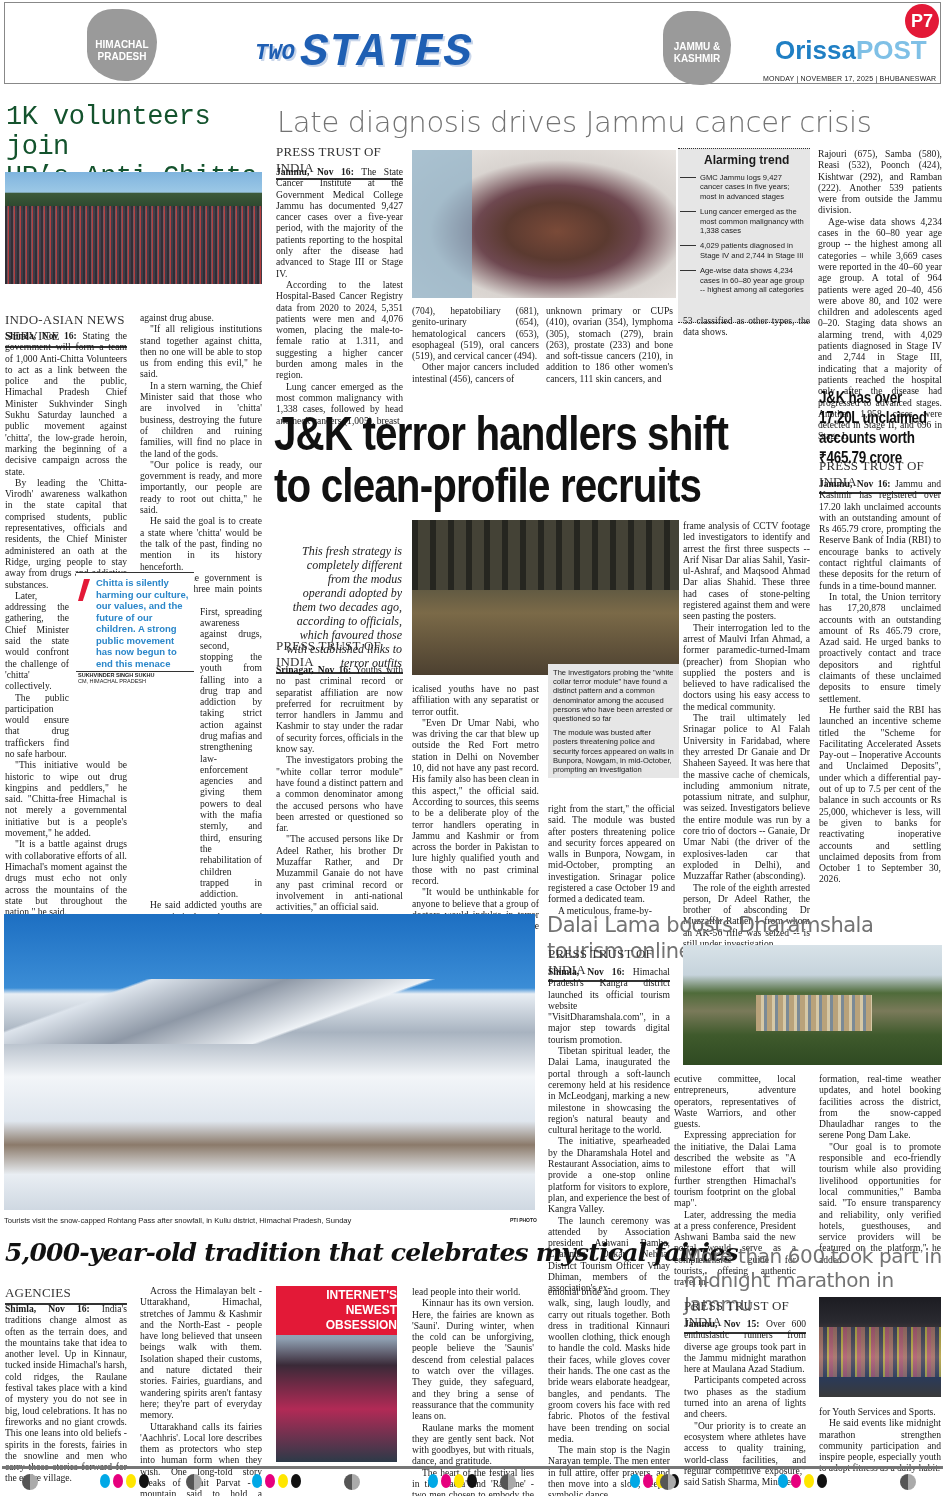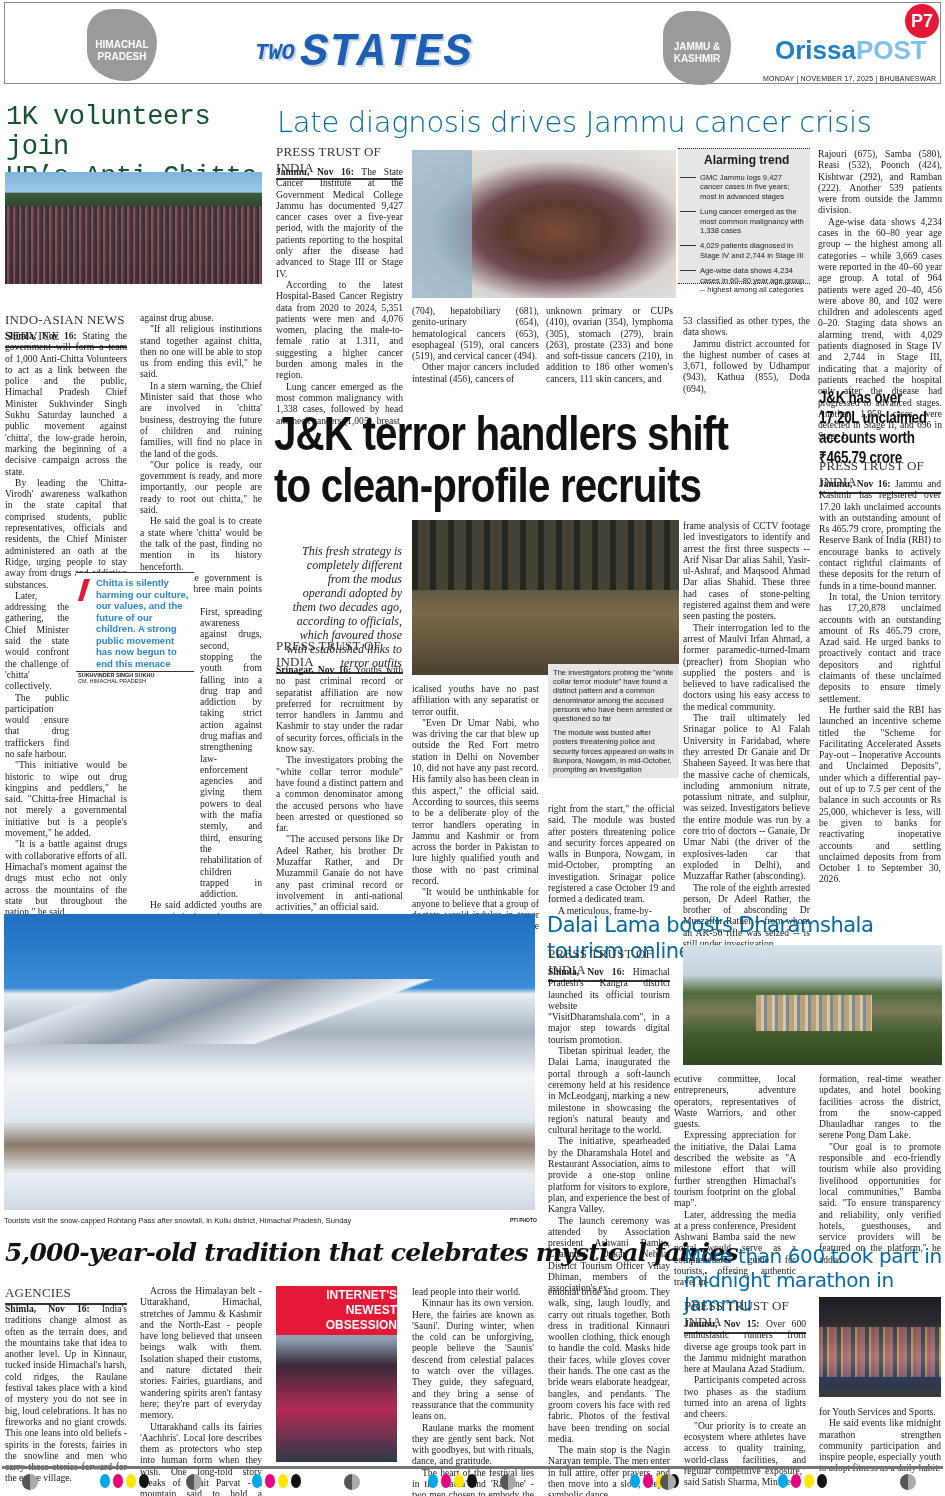--- a/index.html
+++ b/index.html
@@ -15,21 +15,21 @@
 #masthead{left:4px;top:2px;width:937px;height:82px;border:1px solid #888;background:#fff}
 .state-shape{position:absolute;background:#9a9a9a;color:#fff;font-family:"Liberation Sans",sans-serif;font-weight:bold;font-size:10px;line-height:12px;text-align:center;padding-top:30px;border-radius:40% 55% 45% 60% / 35% 50% 60% 45%}
 #two-states{left:250px;top:24px;font-family:Liberation Mono, monospace;font-weight:bold;font-style:italic;color:#1f5fb3;text-shadow:2px 2px 0 #c9d6ea}
 #two-states .two{font-size:22px;vertical-align:middle;margin-right:6px}
 #two-states .states{font-size:46px;vertical-align:middle;letter-spacing:1px}
 #p7{left:905px;top:4px;width:34px;height:34px;border-radius:50%;background:#e31937;color:#fff;font-family:"Liberation Sans",sans-serif;font-weight:bold;font-size:18px;text-align:center;line-height:34px}
 #logo{left:770px;top:32px;font-family:"Liberation Sans",sans-serif;font-weight:bold;font-size:26px}
 #logo .o{color:#1f7fc4}#logo .p{color:#7fc0e6}
 #dateline{left:758px;top:72px;font-family:"Liberation Sans",sans-serif;font-size:7px;color:#222;letter-spacing:.2px}
 .h-serif{font-family:Liberation Mono, monospace;color:#14532d}
-.h-sans-light{font-family:"DejaVu Sans",sans-serif;font-weight:normal;color:#0369a1}
+.h-sans-light{font-family:"DejaVu Sans",sans-serif;font-weight:normal;color:#737373}
 .h-condensed{font-family:"Liberation Sans",sans-serif;font-weight:bold;color:#111;letter-spacing:-1px;transform-origin:left top}
 .photo{position:absolute;overflow:hidden}
 .box{background:#e6e6e6}
 .pullquote{font-family:"Liberation Sans",sans-serif;font-weight:bold;color:#2a86c9;font-size:9.5px;line-height:11.5px}
 .marker{position:absolute;top:1474px;width:16px;height:16px;border-radius:50%;background:linear-gradient(90deg,#555 50%,#aaa 50%)}
 .cmyk{position:absolute;top:1474px;display:flex;gap:3px}
 .cmyk span{width:10px;height:14px;border-radius:50%;display:block}
 </style>
 </head>
 <body>
@@ -91,30 +91,29 @@
 <div class="photo" style="left:412px;top:150px;width:264px;height:148px;background:radial-gradient(ellipse at 55% 55%,#7a4a38 0,#5b3a30 25%,#6e4850 40%,#d9d4d0 62%,#eeeae6 100%)">
   <div style="position:absolute;left:0;top:0;width:60px;height:100%;background:#8db0c8;opacity:.7"></div>
 </div>
 <div class="abs txt" style="left:412px;top:305px;width:127px">
   <p class="first">(704), hepatobiliary (681), genito-urinary (654), hematological cancers (653), esophageal (519), oral cancers (519), and cervical cancer (494).</p>
   <p>Other major cancers included intestinal (456), cancers of</p>
 </div>
 <div class="abs txt" style="left:546px;top:305px;width:127px">
   <p class="first">unknown primary or CUPs (410), ovarian (354), lymphoma (305), stomach (279), brain (263), prostate (233) and bone and soft-tissue cancers (210), in addition to 186 other women's cancers, 111 skin cancers, and</p>
 </div>
-<div class="abs box" style="left:678px;top:148px;width:132px;height:136px;border-top:1px dotted #333;border-bottom:1px dotted #333;padding:4px 4px 0 8px">
+<div class="abs box" style="left:678px;top:148px;width:132px;height:175px;border-top:1px dotted #333;border-bottom:1px dotted #333;padding:4px 4px 0 8px">
   <div class="sans" style="font-weight:bold;font-size:12px;margin:0 0 6px 18px">Alarming trend</div>
   <div class="sans" style="font-size:7.6px;line-height:9.4px;padding-left:14px;margin-bottom:6px;position:relative"><span style="position:absolute;left:-6px;top:4px;width:16px;border-top:1px solid #333"></span><span>GMC Jammu logs 9,427 cancer cases in five years; most in advanced stages</span></div>
   <div class="sans" style="font-size:7.6px;line-height:9.4px;padding-left:14px;margin-bottom:6px;position:relative"><span style="position:absolute;left:-6px;top:4px;width:16px;border-top:1px solid #333"></span><span>Lung cancer emerged as the most common malignancy with 1,338 cases</span></div>
   <div class="sans" style="font-size:7.6px;line-height:9.4px;padding-left:14px;margin-bottom:6px;position:relative"><span style="position:absolute;left:-6px;top:4px;width:16px;border-top:1px solid #333"></span><span>4,029 patients diagnosed in Stage IV and 2,744 in Stage III</span></div>
   <div class="sans" style="font-size:7.6px;line-height:9.4px;padding-left:14px;position:relative"><span style="position:absolute;left:-6px;top:4px;width:16px;border-top:1px solid #333"></span><span>Age-wise data shows 4,234 cases in 60–80 year age group -- highest among all categories</span></div>
 </div>
 <div class="abs txt" style="left:683px;top:315px;width:127px">
   <p class="first">53 classified as other types, the data shows.</p>
-  <p>Jammu district accounted for the highest number of cases at 3,671, followed by Udhampur (943), Kathua (855), Doda (694),</p>
 </div>
 <div class="abs txt" style="left:818px;top:148px;width:124px">
   <p class="first">Rajouri (675), Samba (580), Reasi (532), Poonch (424), Kishtwar (292), and Ramban (222). Another 539 patients were from outside the Jammu division.</p>
   <p>Age-wise data shows 4,234 cases in the 60–80 year age group -- the highest among all categories – while 3,669 cases were reported in the 40–60 year age group. A total of 964 patients were aged 20–40, 456 were above 80, and 102 were children and adolescents aged 0–20. Staging data shows an alarming trend, with 4,029 patients diagnosed in Stage IV and 2,744 in Stage III, indicating that a majority of patients reached the hospital only after the disease had progressed to advanced stages. Another 1,958 cases were detected in Stage II, and 696 in Stage I.</p>
 </div>
 
 <h1 class="abs h-condensed" style="left:274px;top:408px;width:540px;font-size:48px;line-height:52px;transform:scaleX(.84)">
   <span style="white-space:nowrap">J&amp;K terror handlers shift</span><br><span style="white-space:nowrap">to clean-profile recruits</span>
 </h1>
 <div class="abs" style="left:282px;top:544px;width:120px;font-family:'Liberation Serif',serif;font-style:italic;font-size:12px;line-height:14px;text-align:right;color:#222">This fresh strategy is completely different from the modus operandi adopted by them two decades ago, according to officials, which favoured those with established links to terror outfits</div>

